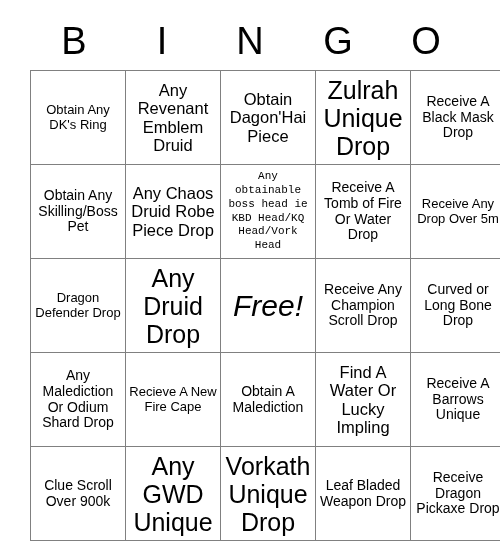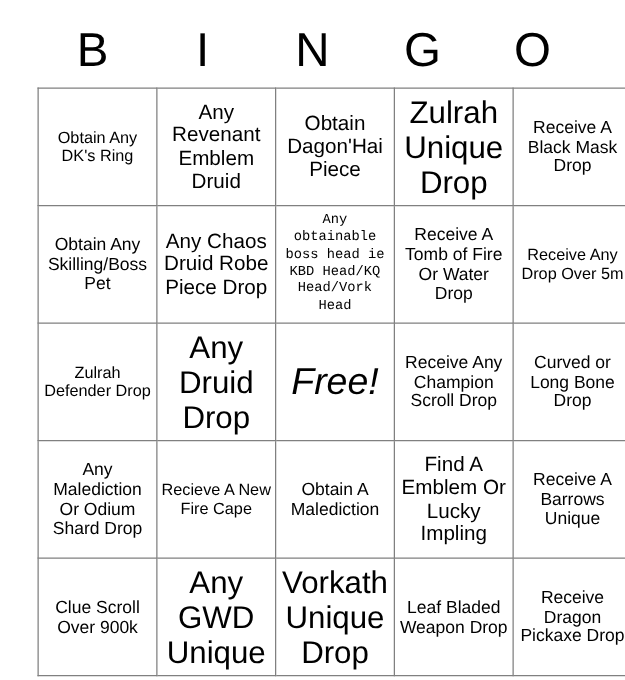--- a/index.html
+++ b/index.html
@@ -112,21 +112,21 @@
           </td>
         <td>
             <span class="cell-text sz-sm">Receive A Tomb of Fire Or Water Drop</span>
           </td>
         <td>
             <span class="cell-text sz-lg">Receive Any Drop Over 5m</span>
           </td>
       </tr>
       <tr>
         <td>
-            <span class="cell-text sz-lg">Zulrah Defender Drop</span>
+            <span class="cell-text sz-lg">Dragon Defender Drop</span>
           </td>
         <td>
             <span class="cell-text sz-xl">Any Druid Drop</span>
           </td>
         <td>
             <span class="cell-text sz-free">Free!</span>
           </td>
         <td>
             <span class="cell-text sz-sm">Receive Any Champion Scroll Drop</span>
           </td>
@@ -138,21 +138,21 @@
         <td>
             <span class="cell-text sz-sm">Any Malediction Or Odium Shard Drop</span>
           </td>
         <td>
             <span class="cell-text sz-lg">Recieve A New Fire Cape</span>
           </td>
         <td>
             <span class="cell-text sz-sm">Obtain A Malediction</span>
           </td>
         <td>
-            <span class="cell-text sz-md">Find A Emblem Or Lucky Impling</span>
+            <span class="cell-text sz-md">Find A Water Or Lucky Impling</span>
           </td>
         <td>
             <span class="cell-text sz-sm">Receive A Barrows Unique</span>
           </td>
       </tr>
       <tr>
         <td>
             <span class="cell-text sz-sm">Clue Scroll Over 900k</span>
           </td>
         <td>

